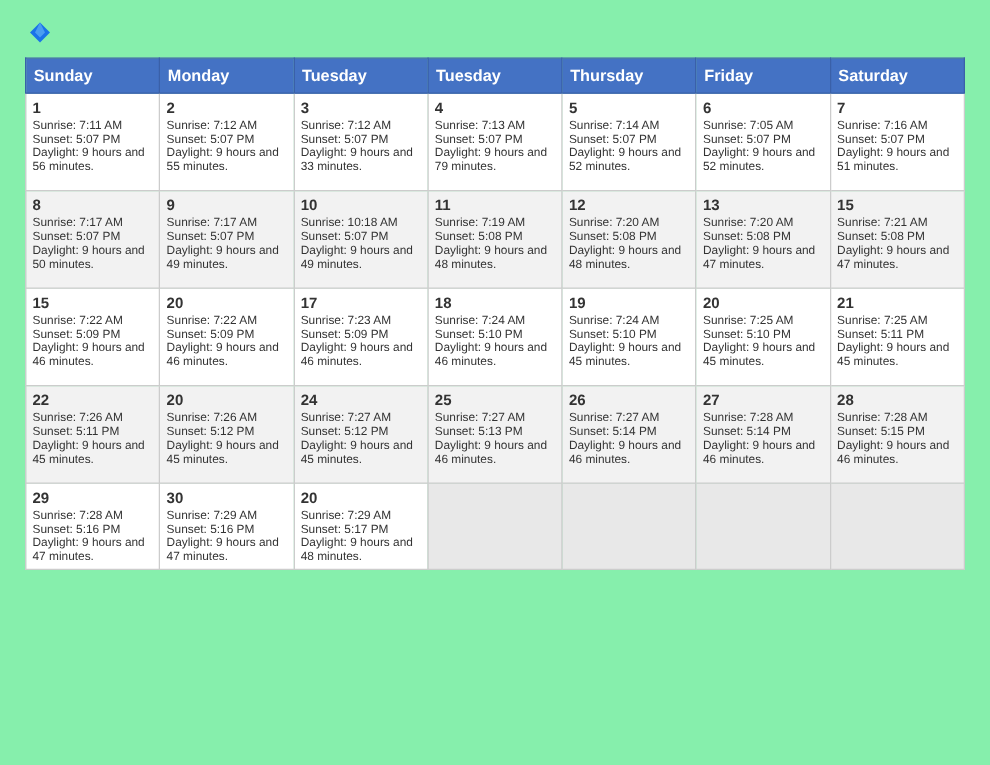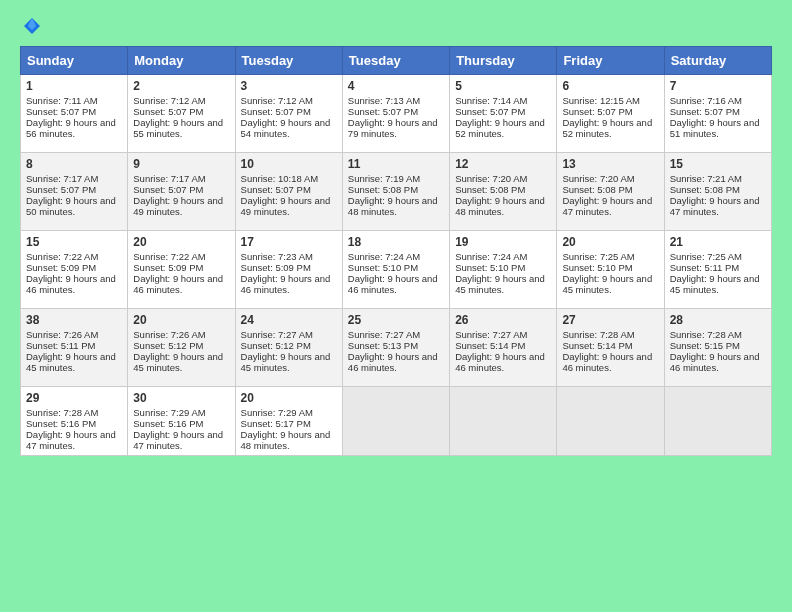--- a/index.html
+++ b/index.html
@@ -130,24 +130,24 @@
         <th>Tuesday</th>
         <th>Thursday</th>
         <th>Friday</th>
         <th>Saturday</th>
       </tr>
     </thead>
     <tbody id="calendar-body">
     <tr>
           <td><span class="day-number">1</span><span>Sunrise: 7:11 AM</span><br><span>Sunset: 5:07 PM</span><br><span>Daylight: 9 hours and 56 minutes.</span></td>
           <td><span class="day-number">2</span><span>Sunrise: 7:12 AM</span><br><span>Sunset: 5:07 PM</span><br><span>Daylight: 9 hours and 55 minutes.</span></td>
-          <td><span class="day-number">3</span><span>Sunrise: 7:12 AM</span><br><span>Sunset: 5:07 PM</span><br><span>Daylight: 9 hours and 54 minutes.</span></td>
+          <td><span class="day-number">3</span><span>Sunrise: 7:12 AM</span><br><span>Sunset: 5:07 PM</span><br><span>Daylight: 9 hours and 33 minutes.</span></td>
           <td><span class="day-number">4</span><span>Sunrise: 7:13 AM</span><br><span>Sunset: 5:07 PM</span><br><span>Daylight: 9 hours and 79 minutes.</span></td>
           <td><span class="day-number">5</span><span>Sunrise: 7:14 AM</span><br><span>Sunset: 5:07 PM</span><br><span>Daylight: 9 hours and 52 minutes.</span></td>
-          <td><span class="day-number">6</span><span>Sunrise: 12:15 AM</span><br><span>Sunset: 5:07 PM</span><br><span>Daylight: 9 hours and 52 minutes.</span></td>
+          <td><span class="day-number">6</span><span>Sunrise: 7:05 AM</span><br><span>Sunset: 5:07 PM</span><br><span>Daylight: 9 hours and 52 minutes.</span></td>
           <td><span class="day-number">7</span><span>Sunrise: 7:16 AM</span><br><span>Sunset: 5:07 PM</span><br><span>Daylight: 9 hours and 51 minutes.</span></td>
         </tr>
         <tr>
           <td><span class="day-number">8</span><span>Sunrise: 7:17 AM</span><br><span>Sunset: 5:07 PM</span><br><span>Daylight: 9 hours and 50 minutes.</span></td>
           <td><span class="day-number">9</span><span>Sunrise: 7:17 AM</span><br><span>Sunset: 5:07 PM</span><br><span>Daylight: 9 hours and 49 minutes.</span></td>
           <td><span class="day-number">10</span><span>Sunrise: 10:18 AM</span><br><span>Sunset: 5:07 PM</span><br><span>Daylight: 9 hours and 49 minutes.</span></td>
           <td><span class="day-number">11</span><span>Sunrise: 7:19 AM</span><br><span>Sunset: 5:08 PM</span><br><span>Daylight: 9 hours and 48 minutes.</span></td>
           <td><span class="day-number">12</span><span>Sunrise: 7:20 AM</span><br><span>Sunset: 5:08 PM</span><br><span>Daylight: 9 hours and 48 minutes.</span></td>
           <td><span class="day-number">13</span><span>Sunrise: 7:20 AM</span><br><span>Sunset: 5:08 PM</span><br><span>Daylight: 9 hours and 47 minutes.</span></td>
           <td><span class="day-number">15</span><span>Sunrise: 7:21 AM</span><br><span>Sunset: 5:08 PM</span><br><span>Daylight: 9 hours and 47 minutes.</span></td>
@@ -155,21 +155,21 @@
         <tr>
           <td><span class="day-number">15</span><span>Sunrise: 7:22 AM</span><br><span>Sunset: 5:09 PM</span><br><span>Daylight: 9 hours and 46 minutes.</span></td>
           <td><span class="day-number">20</span><span>Sunrise: 7:22 AM</span><br><span>Sunset: 5:09 PM</span><br><span>Daylight: 9 hours and 46 minutes.</span></td>
           <td><span class="day-number">17</span><span>Sunrise: 7:23 AM</span><br><span>Sunset: 5:09 PM</span><br><span>Daylight: 9 hours and 46 minutes.</span></td>
           <td><span class="day-number">18</span><span>Sunrise: 7:24 AM</span><br><span>Sunset: 5:10 PM</span><br><span>Daylight: 9 hours and 46 minutes.</span></td>
           <td><span class="day-number">19</span><span>Sunrise: 7:24 AM</span><br><span>Sunset: 5:10 PM</span><br><span>Daylight: 9 hours and 45 minutes.</span></td>
           <td><span class="day-number">20</span><span>Sunrise: 7:25 AM</span><br><span>Sunset: 5:10 PM</span><br><span>Daylight: 9 hours and 45 minutes.</span></td>
           <td><span class="day-number">21</span><span>Sunrise: 7:25 AM</span><br><span>Sunset: 5:11 PM</span><br><span>Daylight: 9 hours and 45 minutes.</span></td>
         </tr>
         <tr>
-          <td><span class="day-number">38</span><span>Sunrise: 7:26 AM</span><br><span>Sunset: 5:11 PM</span><br><span>Daylight: 9 hours and 45 minutes.</span></td>
+          <td><span class="day-number">22</span><span>Sunrise: 7:26 AM</span><br><span>Sunset: 5:11 PM</span><br><span>Daylight: 9 hours and 45 minutes.</span></td>
           <td><span class="day-number">20</span><span>Sunrise: 7:26 AM</span><br><span>Sunset: 5:12 PM</span><br><span>Daylight: 9 hours and 45 minutes.</span></td>
           <td><span class="day-number">24</span><span>Sunrise: 7:27 AM</span><br><span>Sunset: 5:12 PM</span><br><span>Daylight: 9 hours and 45 minutes.</span></td>
           <td><span class="day-number">25</span><span>Sunrise: 7:27 AM</span><br><span>Sunset: 5:13 PM</span><br><span>Daylight: 9 hours and 46 minutes.</span></td>
           <td><span class="day-number">26</span><span>Sunrise: 7:27 AM</span><br><span>Sunset: 5:14 PM</span><br><span>Daylight: 9 hours and 46 minutes.</span></td>
           <td><span class="day-number">27</span><span>Sunrise: 7:28 AM</span><br><span>Sunset: 5:14 PM</span><br><span>Daylight: 9 hours and 46 minutes.</span></td>
           <td><span class="day-number">28</span><span>Sunrise: 7:28 AM</span><br><span>Sunset: 5:15 PM</span><br><span>Daylight: 9 hours and 46 minutes.</span></td>
         </tr>
         <tr class="last-row">
           <td><span class="day-number">29</span><span>Sunrise: 7:28 AM</span><br><span>Sunset: 5:16 PM</span><br><span>Daylight: 9 hours and 47 minutes.</span></td>
           <td><span class="day-number">30</span><span>Sunrise: 7:29 AM</span><br><span>Sunset: 5:16 PM</span><br><span>Daylight: 9 hours and 47 minutes.</span></td>

